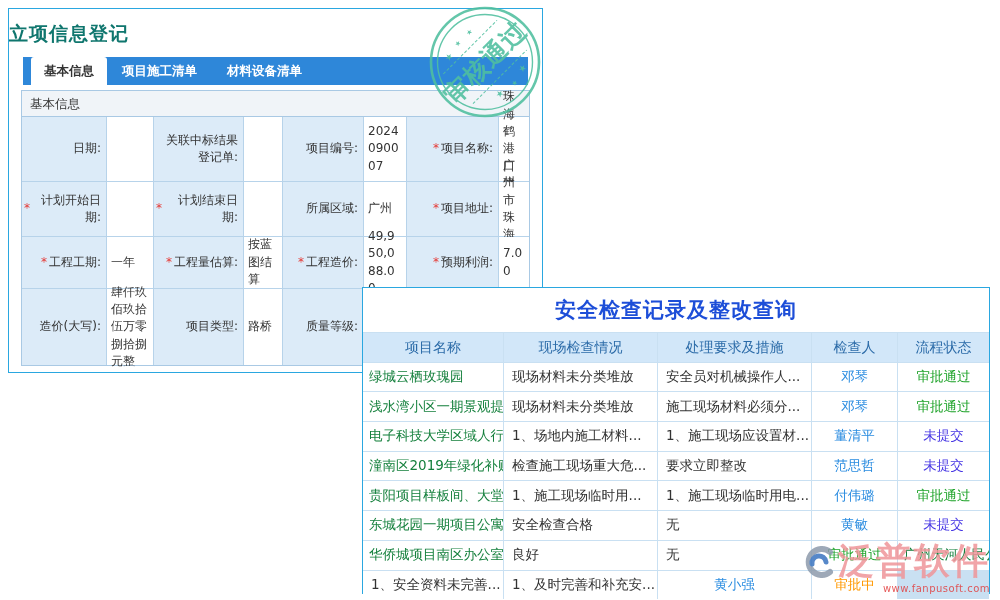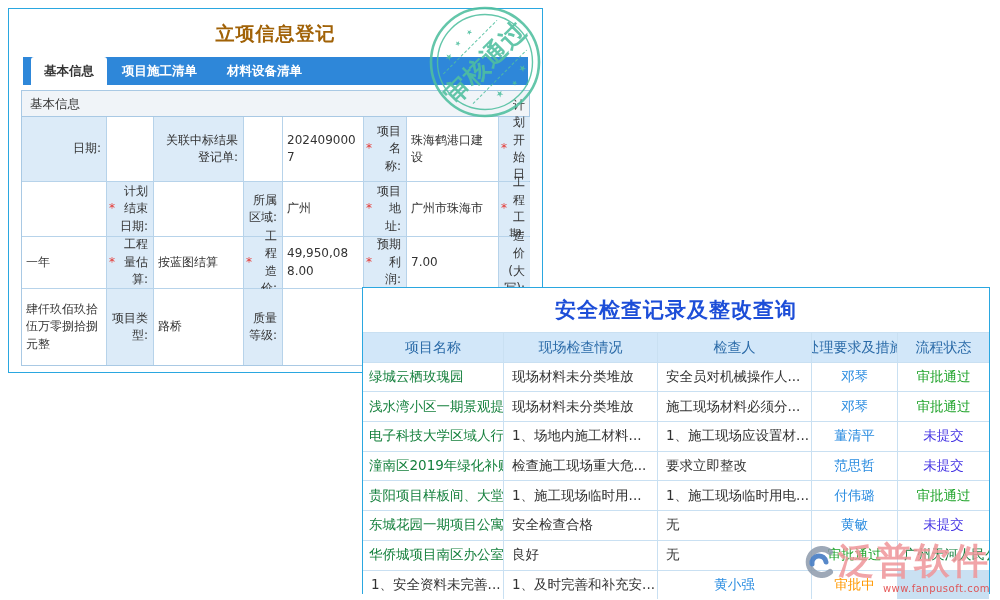--- a/index.html
+++ b/index.html
@@ -2,22 +2,22 @@
 <html><head>
 <meta charset="utf-8">
 <style>
   html,body{margin:0;padding:0;background:#fff;}
   body{font-family:"DejaVu Sans","Liberation Sans",sans-serif;}
   #page{position:relative;width:1000px;height:600px;background:#fff;overflow:hidden;}
 
   
   #win1{position:absolute;left:8px;top:8px;width:533px;height:363px;
         background:#fff;border:1px solid #2aa7e0;z-index:1;}
-  .w1-title{height:48px;line-height:48px;text-align:center;font-size:19px;
-            font-weight:bold;color:#a16207;letter-spacing:1px;}
+  .w1-title{height:48px;line-height:48px;font-size:19px;
+            font-weight:bold;color:#0f766e;letter-spacing:1px;}
   .tabbar{margin:0 14px;height:28px;background:#2e87d9;display:flex;align-items:flex-end;}
   .tab{height:28px;line-height:28px;padding:0 15px;font-size:12.5px;font-weight:bold;
        color:#fff;cursor:pointer;white-space:nowrap;}
   .tab.active{background:#fff;color:#333;border-radius:3px 3px 0 0;margin-left:8px;padding:0 13px;}
   .section{margin:5px 12px 0;border:1px solid #a9c9e4;}
   .section-head{background:#f0f4f8;height:25px;line-height:25px;padding-left:8px;
                 font-size:12.5px;color:#333;border-bottom:1px solid #a9c9e4;}
   .formgrid{display:grid;background:#b7d3ea;grid-gap:1px;
             grid-template-columns:84px 46px 89px 38px 80px 42px 91px auto;
             grid-template-rows:64px 54px 51px 76px;}
@@ -75,20 +75,24 @@
         <div class="fc lbl">
           <span class="star"></span>
           <span>日期:</span>
           </div>
         <div class="fc val"></div>
         <div class="fc lbl">
           <span class="star"></span>
           <span>关联中标结果登记单:</span>
           </div>
         <div class="fc val"></div>
+        <div class="fc lbl">
+          <span class="star"></span>
+          <span>项目编号:</span>
+          </div>
         <div class="fc val">2024090007</div>
         <div class="fc lbl">
           <span class="star">*</span>
           <span>项目名称:</span>
           </div>
         <div class="fc val">珠海鹤港口建设</div>
 
         <div class="fc lbl">
           <span class="star">*</span>
           <span>计划开始日期:</span>
@@ -168,22 +172,22 @@
       <text x="62" y="94" text-anchor="middle" font-size="7">★</text>
       <text x="78" y="90" text-anchor="middle" font-size="9">★</text>
     </g>
   </svg>
 
   <div id="win2">
     <div class="w2-title">安全检查记录及整改查询</div>
     <div class="tbl">
       <div class="tc th">项目名称</div>
       <div class="tc th">现场检查情况</div>
+      <div class="tc th">处理要求及措施</div>
       <div class="tc th">检查人</div>
-      <div class="tc th">处理要求及措施</div>
       <div class="tc th">流程状态</div>
 
       <div class="tc c-proj">绿城云栖玫瑰园</div>
       <div class="tc c-txt">现场材料未分类堆放</div>
       <div class="tc c-txt">安全员对机械操作人...</div>
       <div class="tc c-insp">邓琴</div>
       <div class="tc c-status" data-status="approved">审批通过</div>
 
       <div class="tc c-proj">浅水湾小区一期景观提升</div>
       <div class="tc c-txt">现场材料未分类堆放</div>

